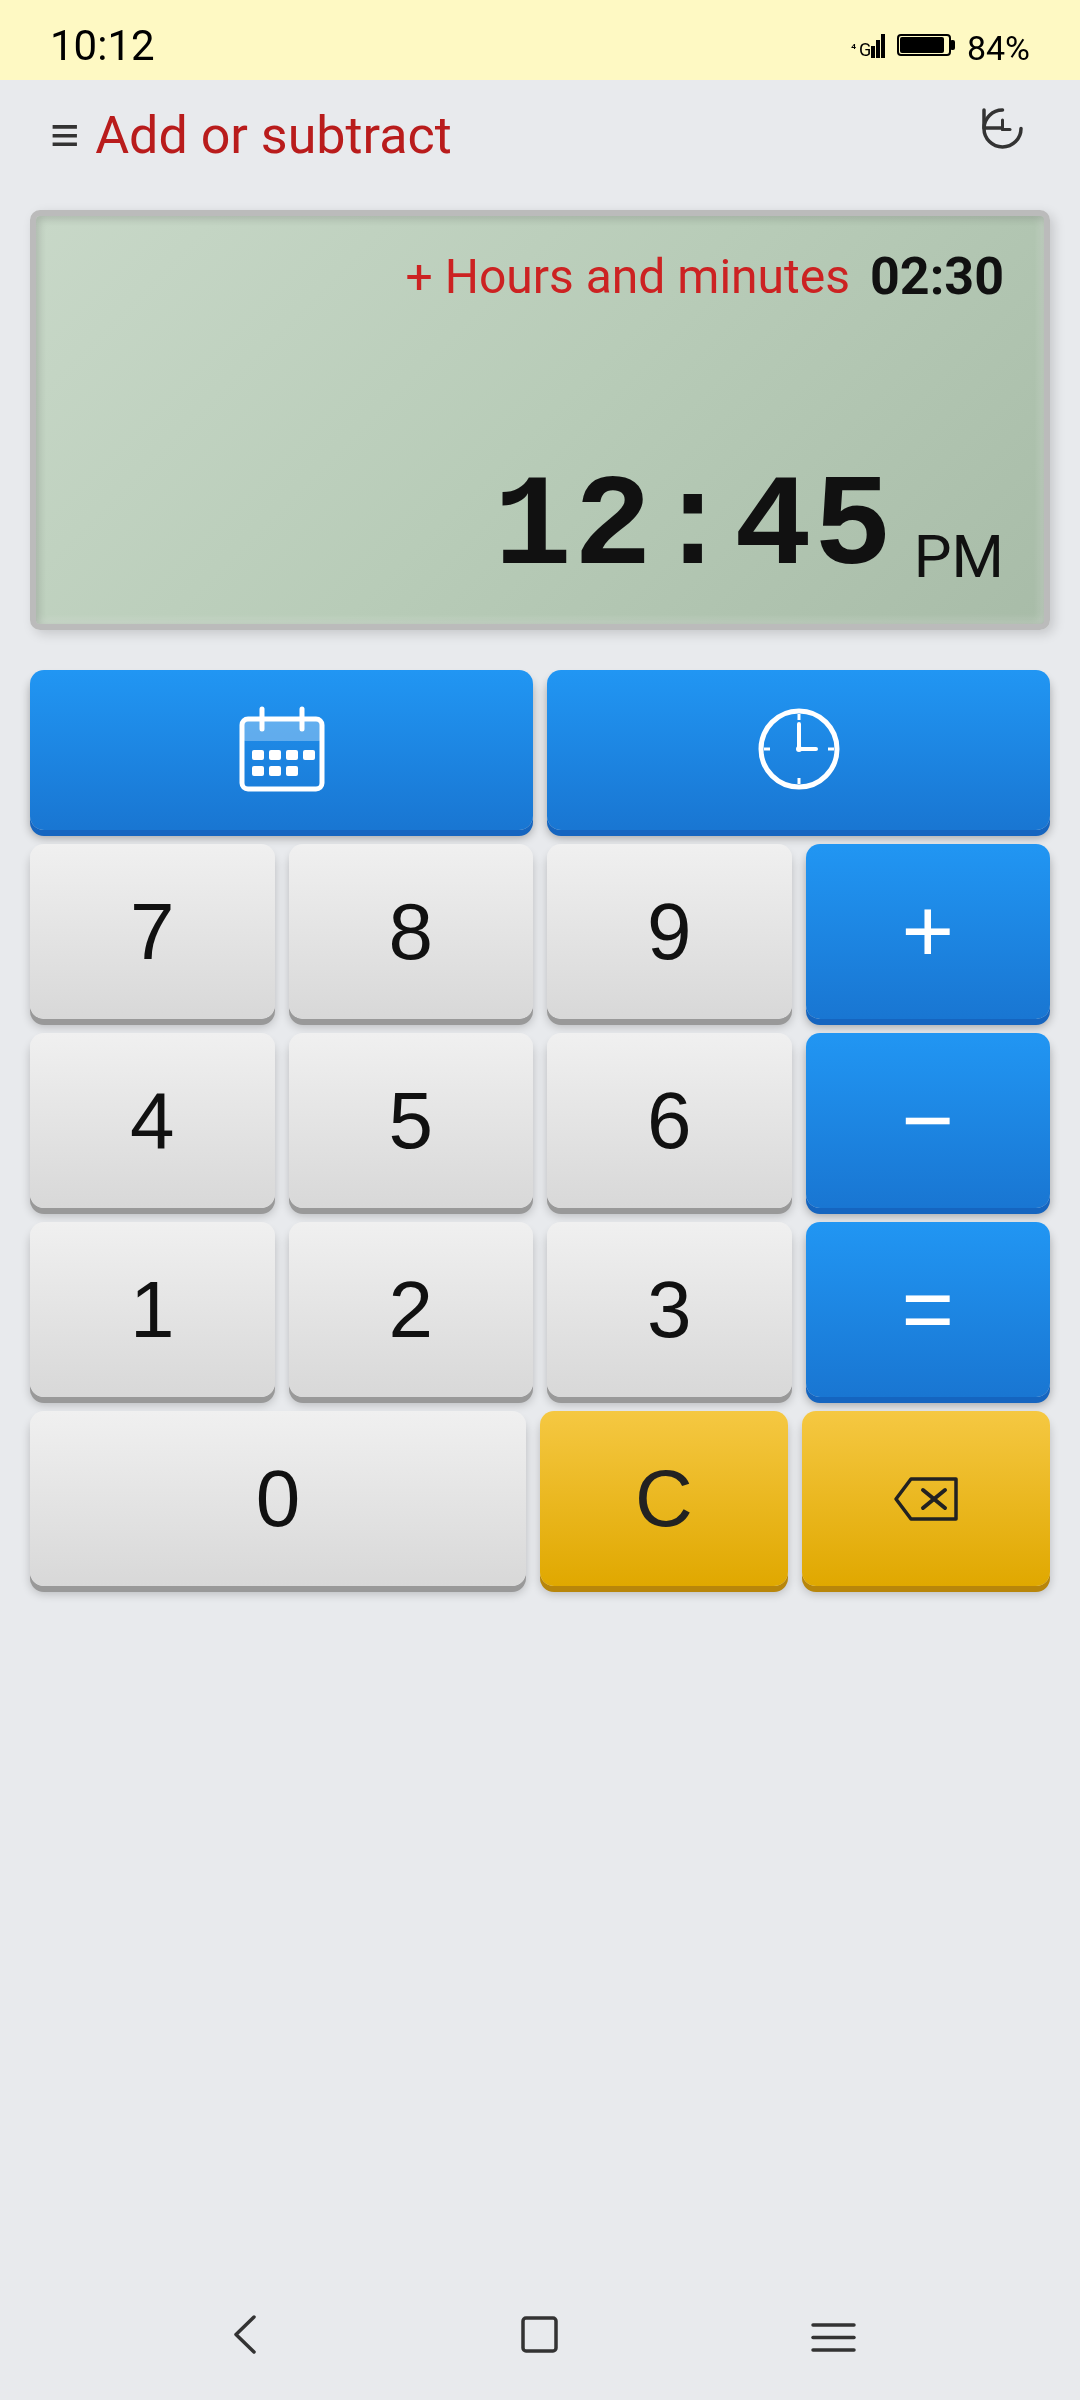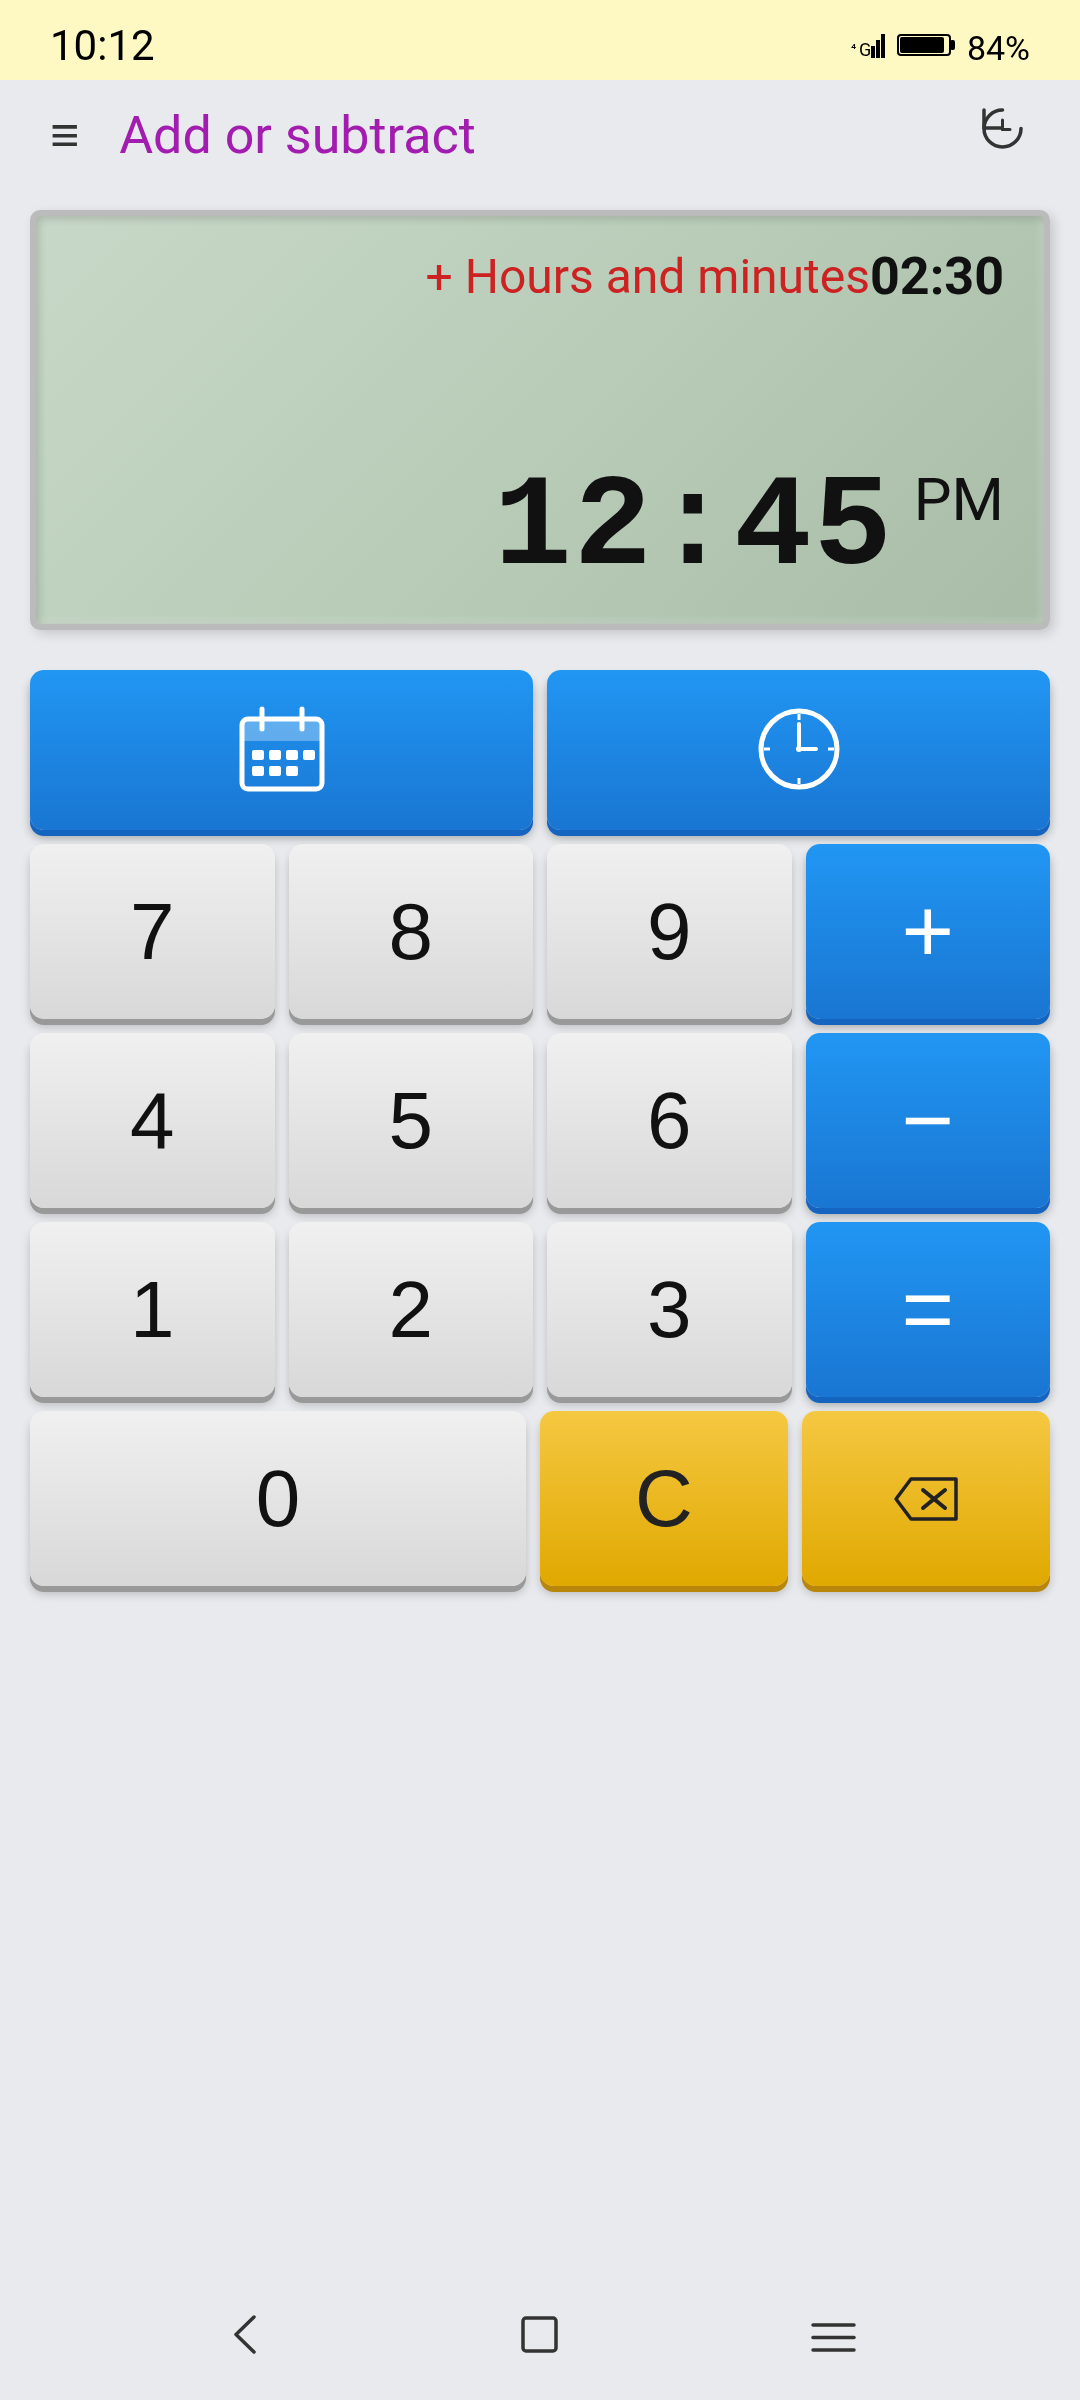--- a/index.html
+++ b/index.html
@@ -51,23 +51,23 @@
     }
     .menu-icon {
       font-size: 50px;
       cursor: pointer;
       color: #333;
       line-height: 1;
     }
     .app-title {
       font-size: 52px;
       font-weight: 400;
-      color: #a21caf;
+      color: #b91c1c;
       flex: 1;
-      margin-left: 40px;
+      margin-left: 16px;
     }
     .history-icon {
       font-size: 50px;
       color: #333;
       cursor: pointer;
     }
 
     
     .display-container {
       margin: 20px 30px;
@@ -85,41 +85,42 @@
     .display-top {
       display: flex;
       justify-content: flex-end;
       align-items: center;
       gap: 30px;
     }
     .display-operation {
       display: flex;
       align-items: center;
       justify-content: flex-end;
+      gap: 20px;
     }
     .display-time-small {
       font-size: 52px;
       color: #111;
       font-weight: 300;
     }
     .display-plus-label {
       font-size: 48px;
       color: #cc2222;
       font-weight: 400;
     }
     .display-duration {
       font-size: 52px;
       color: #111;
       font-weight: 700;
     }
 
     .display-result {
       display: flex;
       justify-content: flex-end;
-      align-items: flex-start;
+      align-items: flex-end;
       gap: 20px;
       margin-top: 20px;
     }
     .display-result-time {
       font-family: 'Courier New', 'Digital-7', monospace;
       font-size: 130px;
       color: #111;
       font-weight: 700;
       letter-spacing: 4px;
       line-height: 1;

